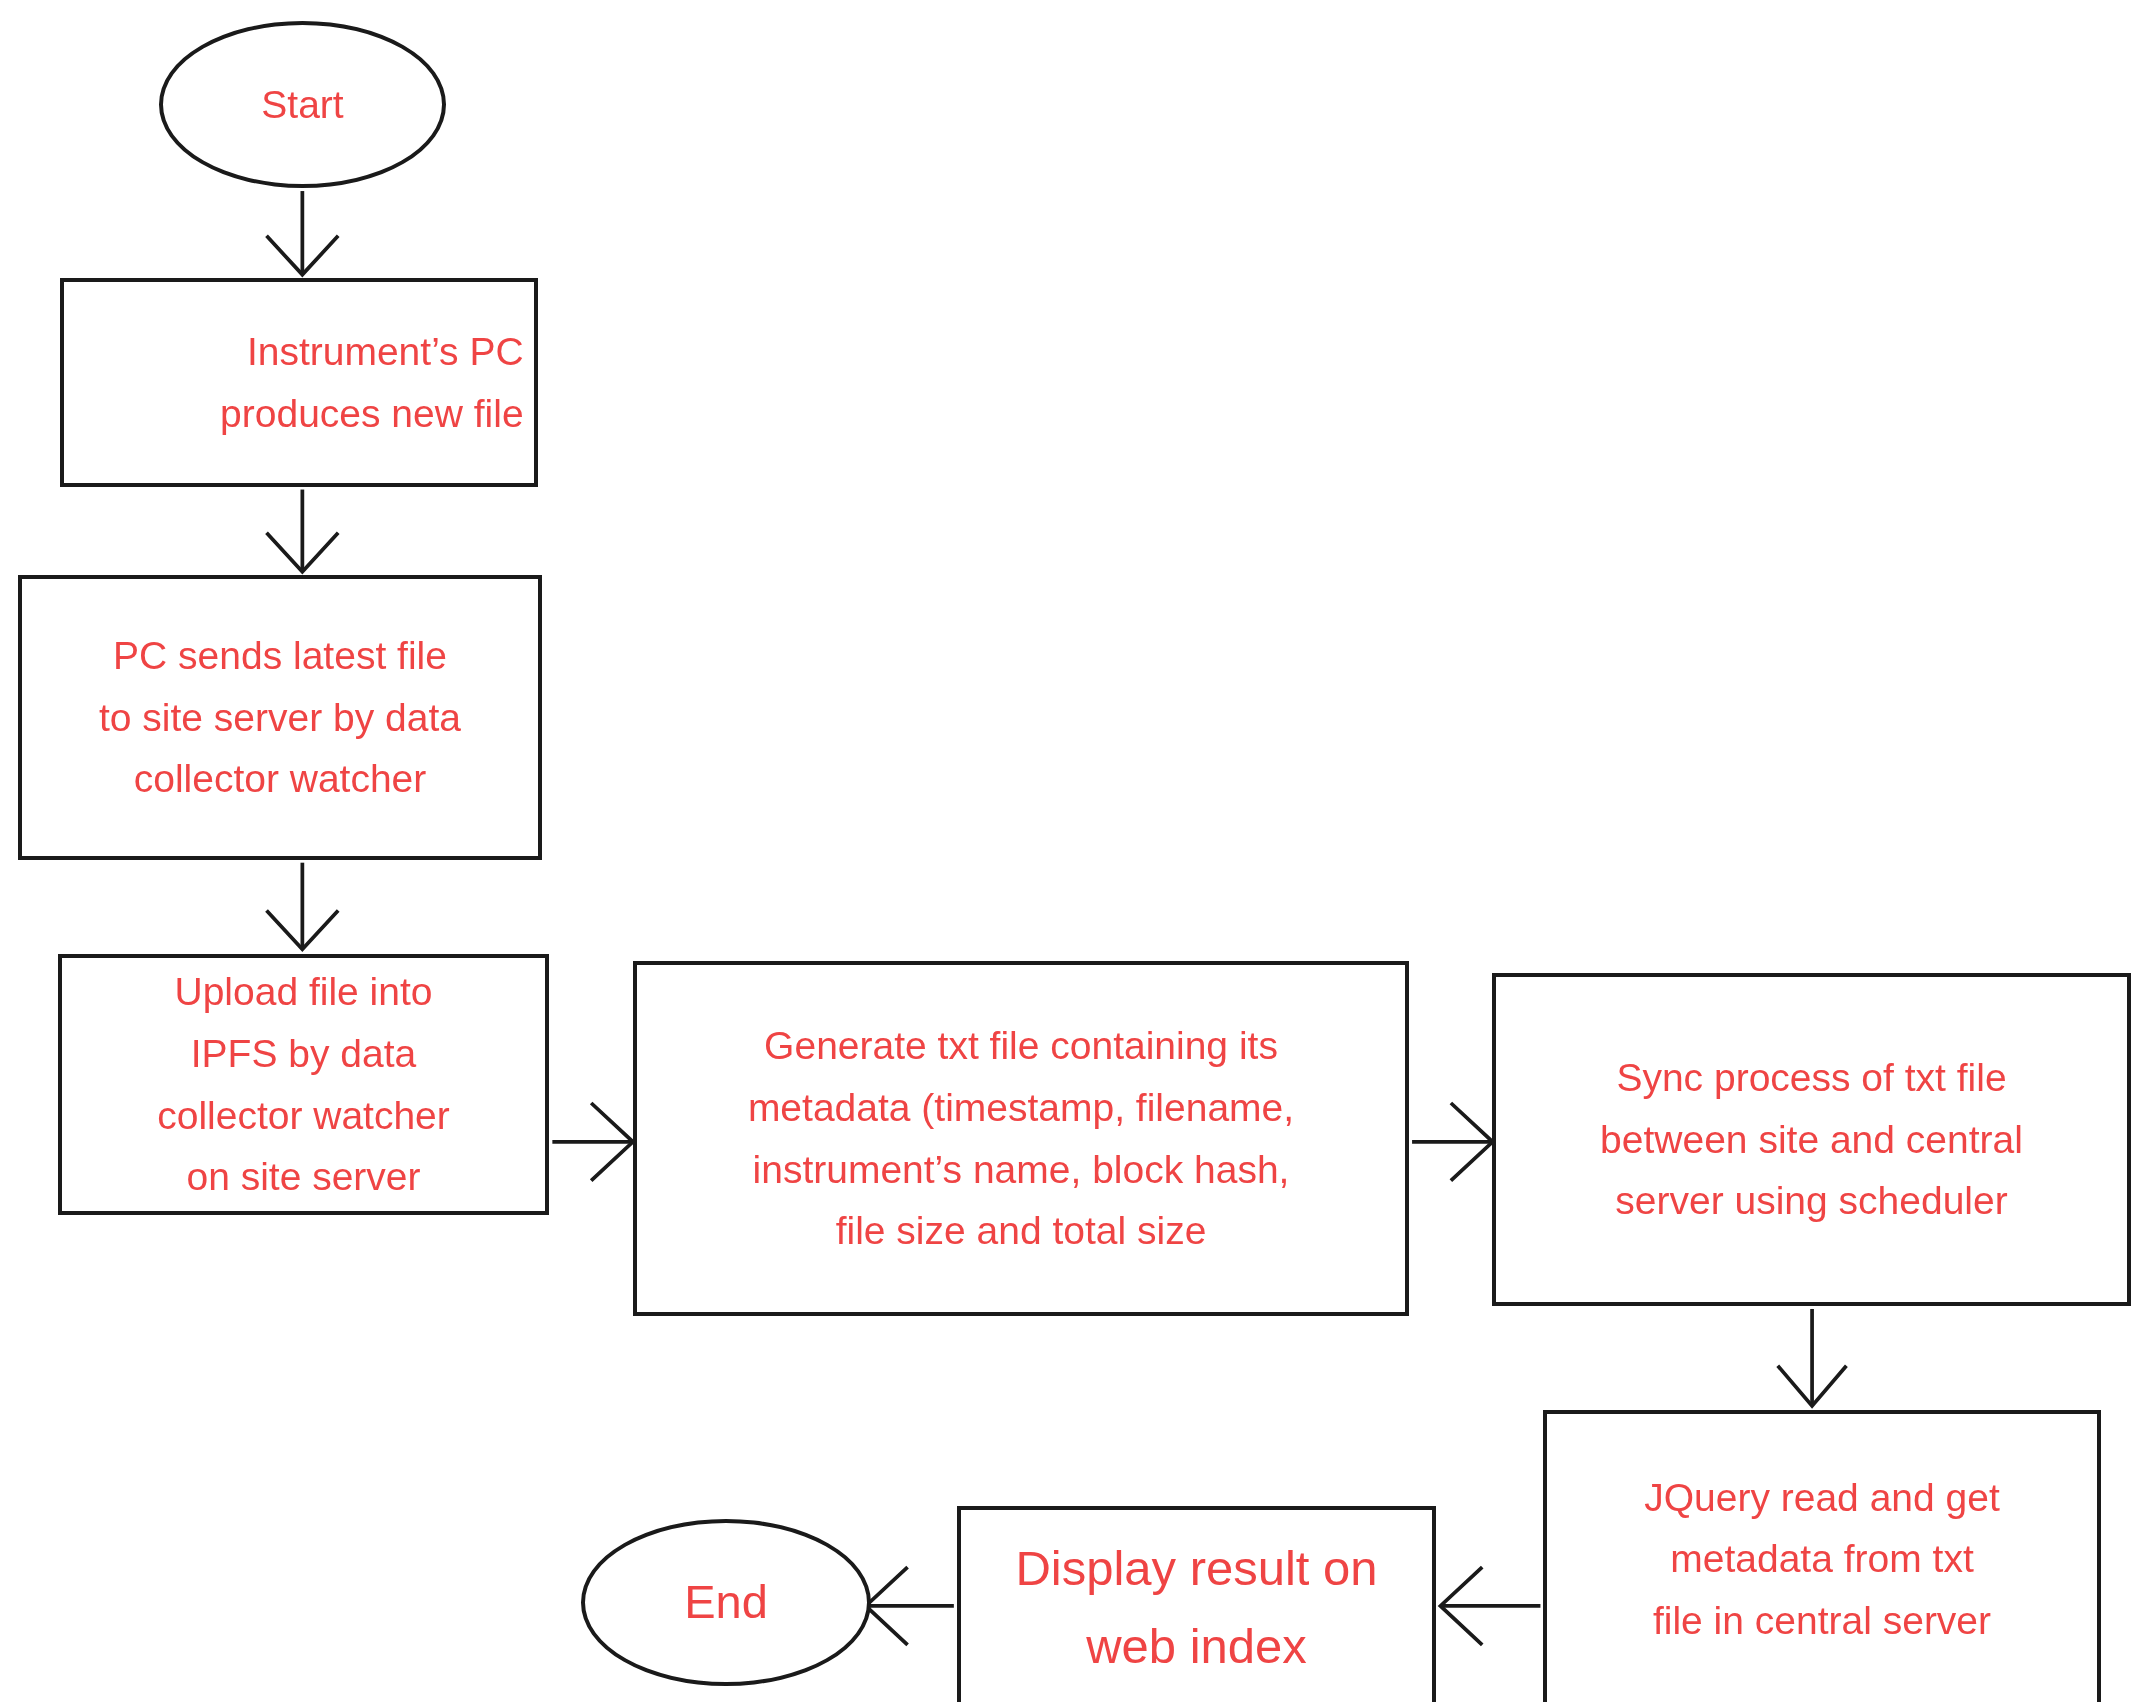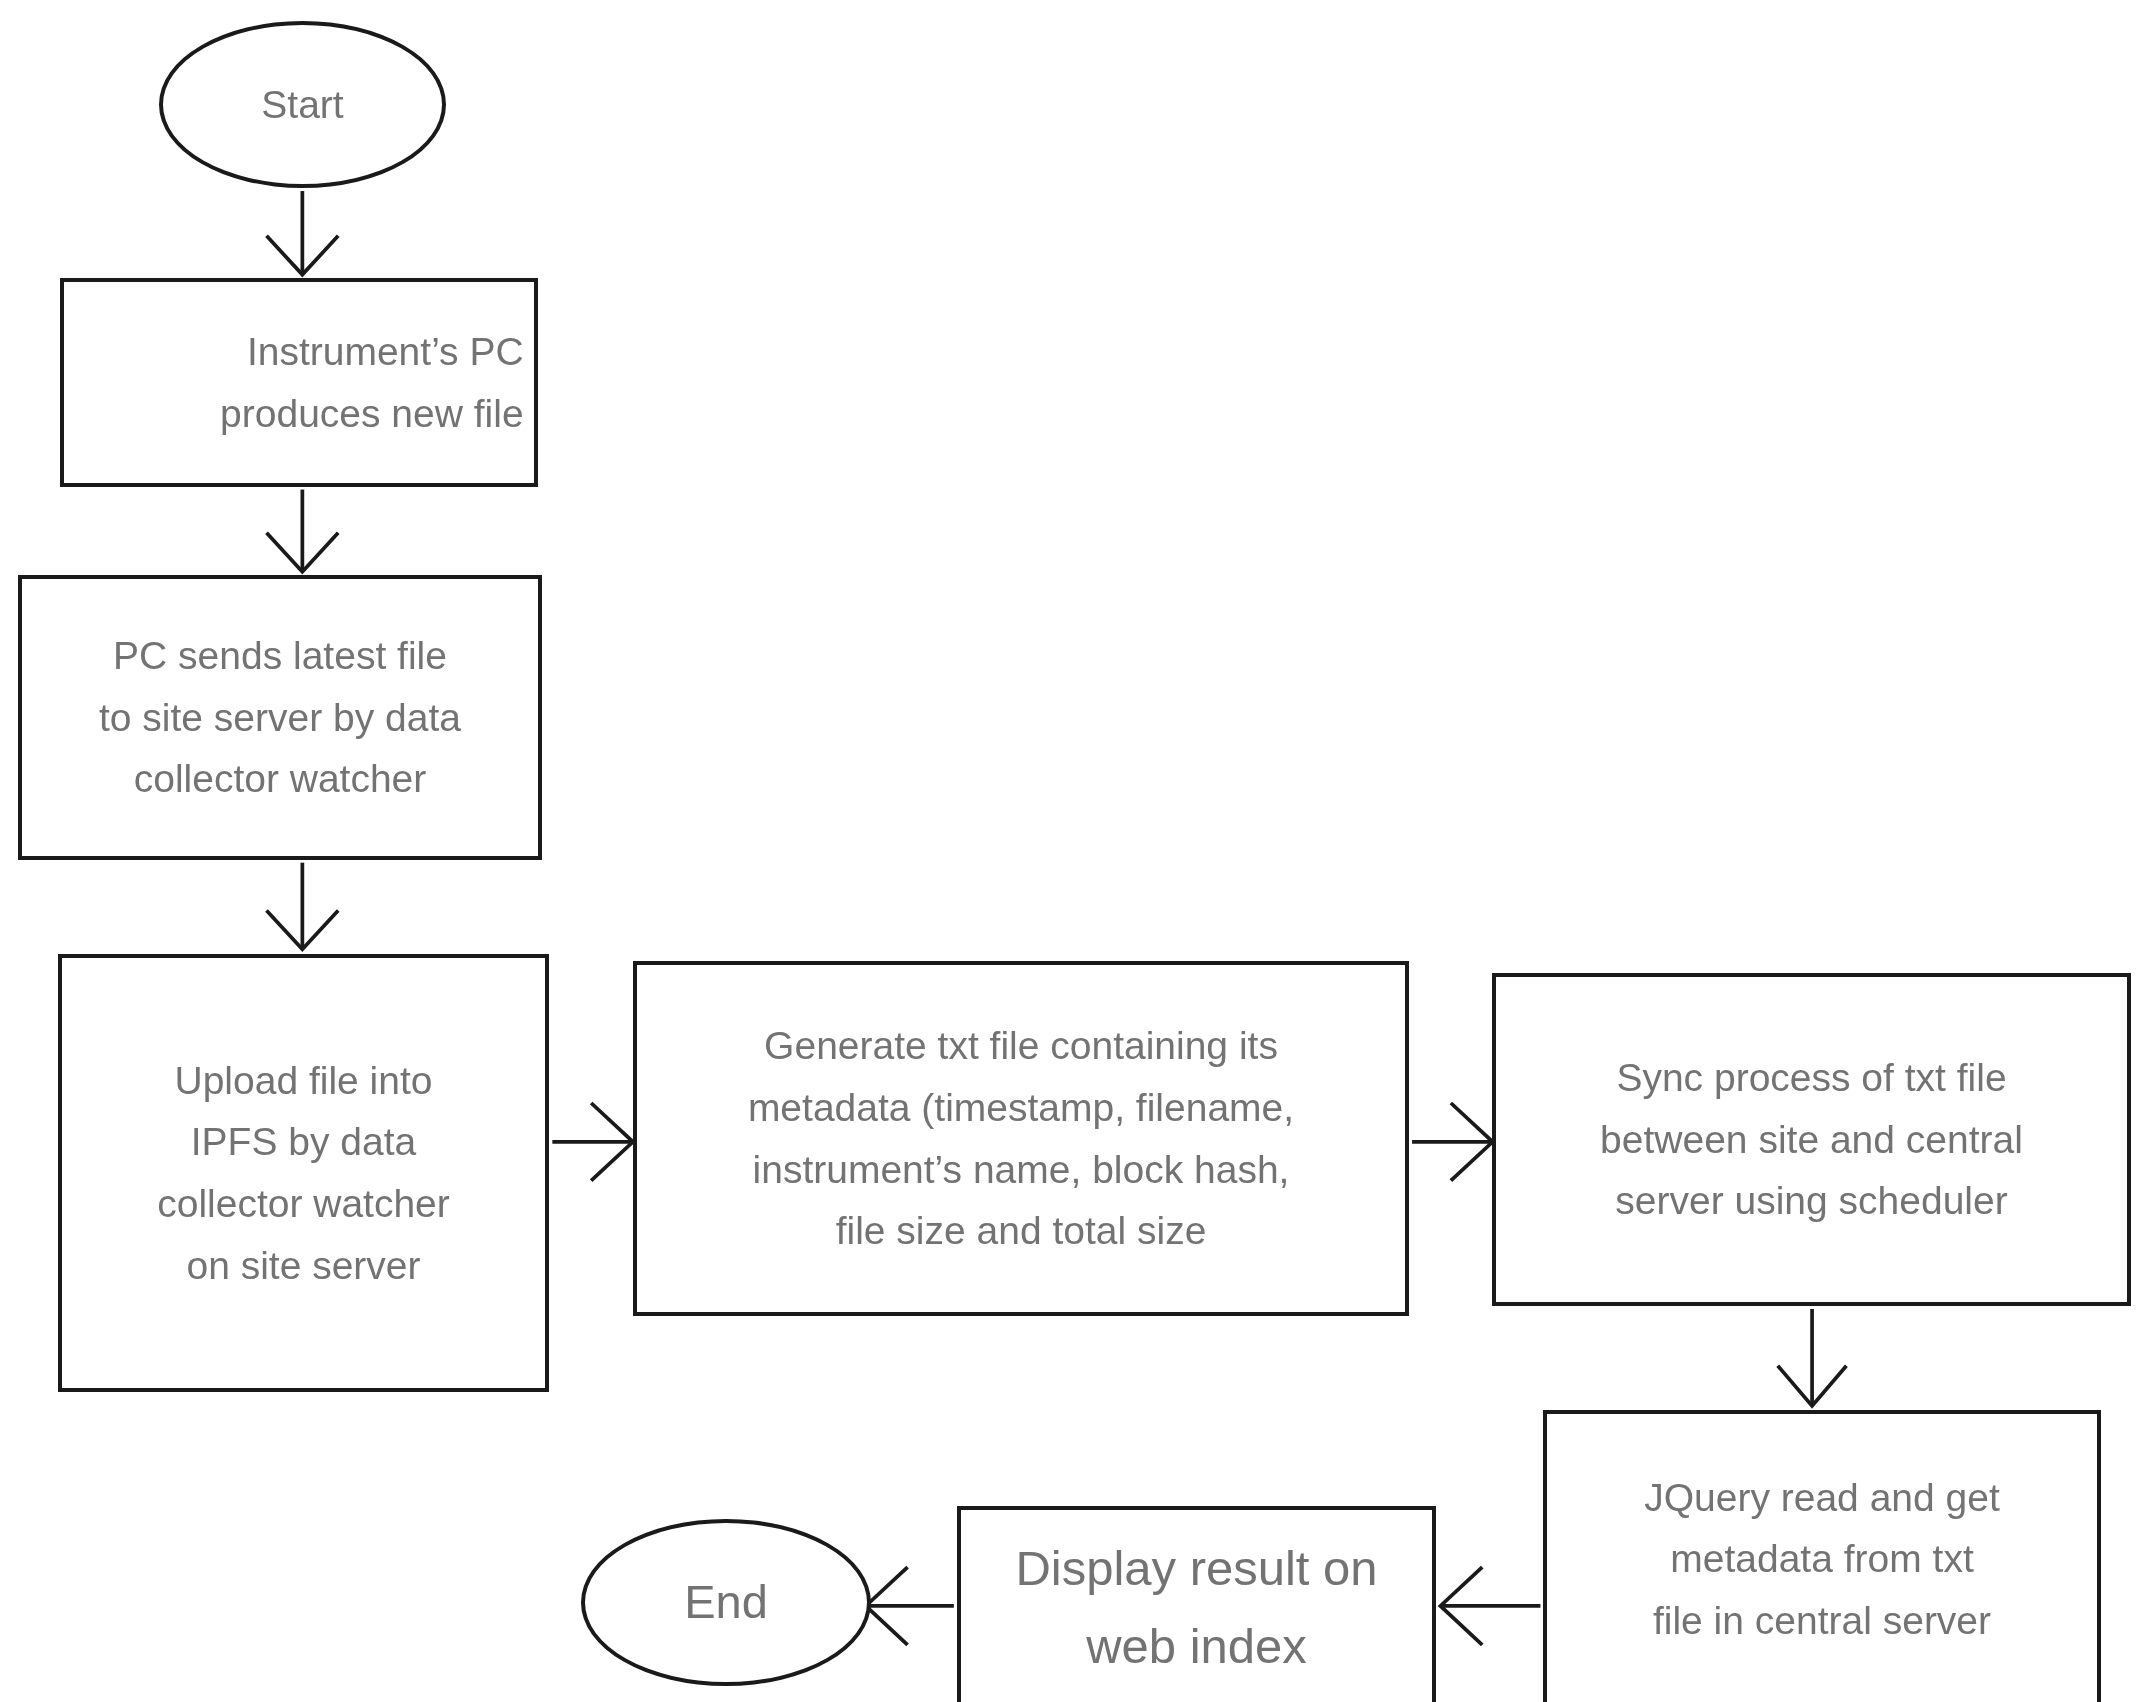--- a/index.html
+++ b/index.html
@@ -16,21 +16,21 @@
     font-family: "Liberation Sans", sans-serif;
   }
   .node {
     position: absolute;
     box-sizing: border-box;
     background: #ffffff;
     display: flex;
     align-items: center;
     justify-content: center;
     text-align: center;
-    color: #737373;
+    color: #ef4444;
   }
   .process {
     border: 4.5px solid #1a1a1a;
   }
   .terminator {
     border: 4.5px solid #1a1a1a;
     border-radius: 50%;
   }
   .node .label {
     width: 100%;
@@ -51,21 +51,21 @@
   
   #n-start      { left: 159px;  top: 21px;   width: 287px;  height: 167px; }
   #n-start .label { font-size: 39px; }
 
   #n-instrument { left: 60px;   top: 278px;  width: 478px;  height: 209px; text-align: right; }
   #n-instrument .label { font-size: 39px; }
 
   #n-pcsends    { left: 18px;   top: 575px;  width: 524px;  height: 285px; }
   #n-pcsends .label { font-size: 39px; }
 
-  #n-upload     { left: 58px;   top: 954px; width: 491px;  height: 438px; }
+  #n-upload     { left: 58px;   top: 954px; width: 491px;  height: 261px; }
   #n-upload .label { font-size: 39px; }
 
   #n-generate   { left: 633px;  top: 961px; width: 776px; height: 355px; }
   #n-generate .label { font-size: 39px; }
 
   #n-sync       { left: 1492px; top: 973px; width: 639px;  height: 333px; }
   #n-sync .label { font-size: 39px; }
 
   #n-jquery     { left: 1543px; top: 1410px; width: 558px;  height: 298px; }
   #n-jquery .label { font-size: 39px; }

